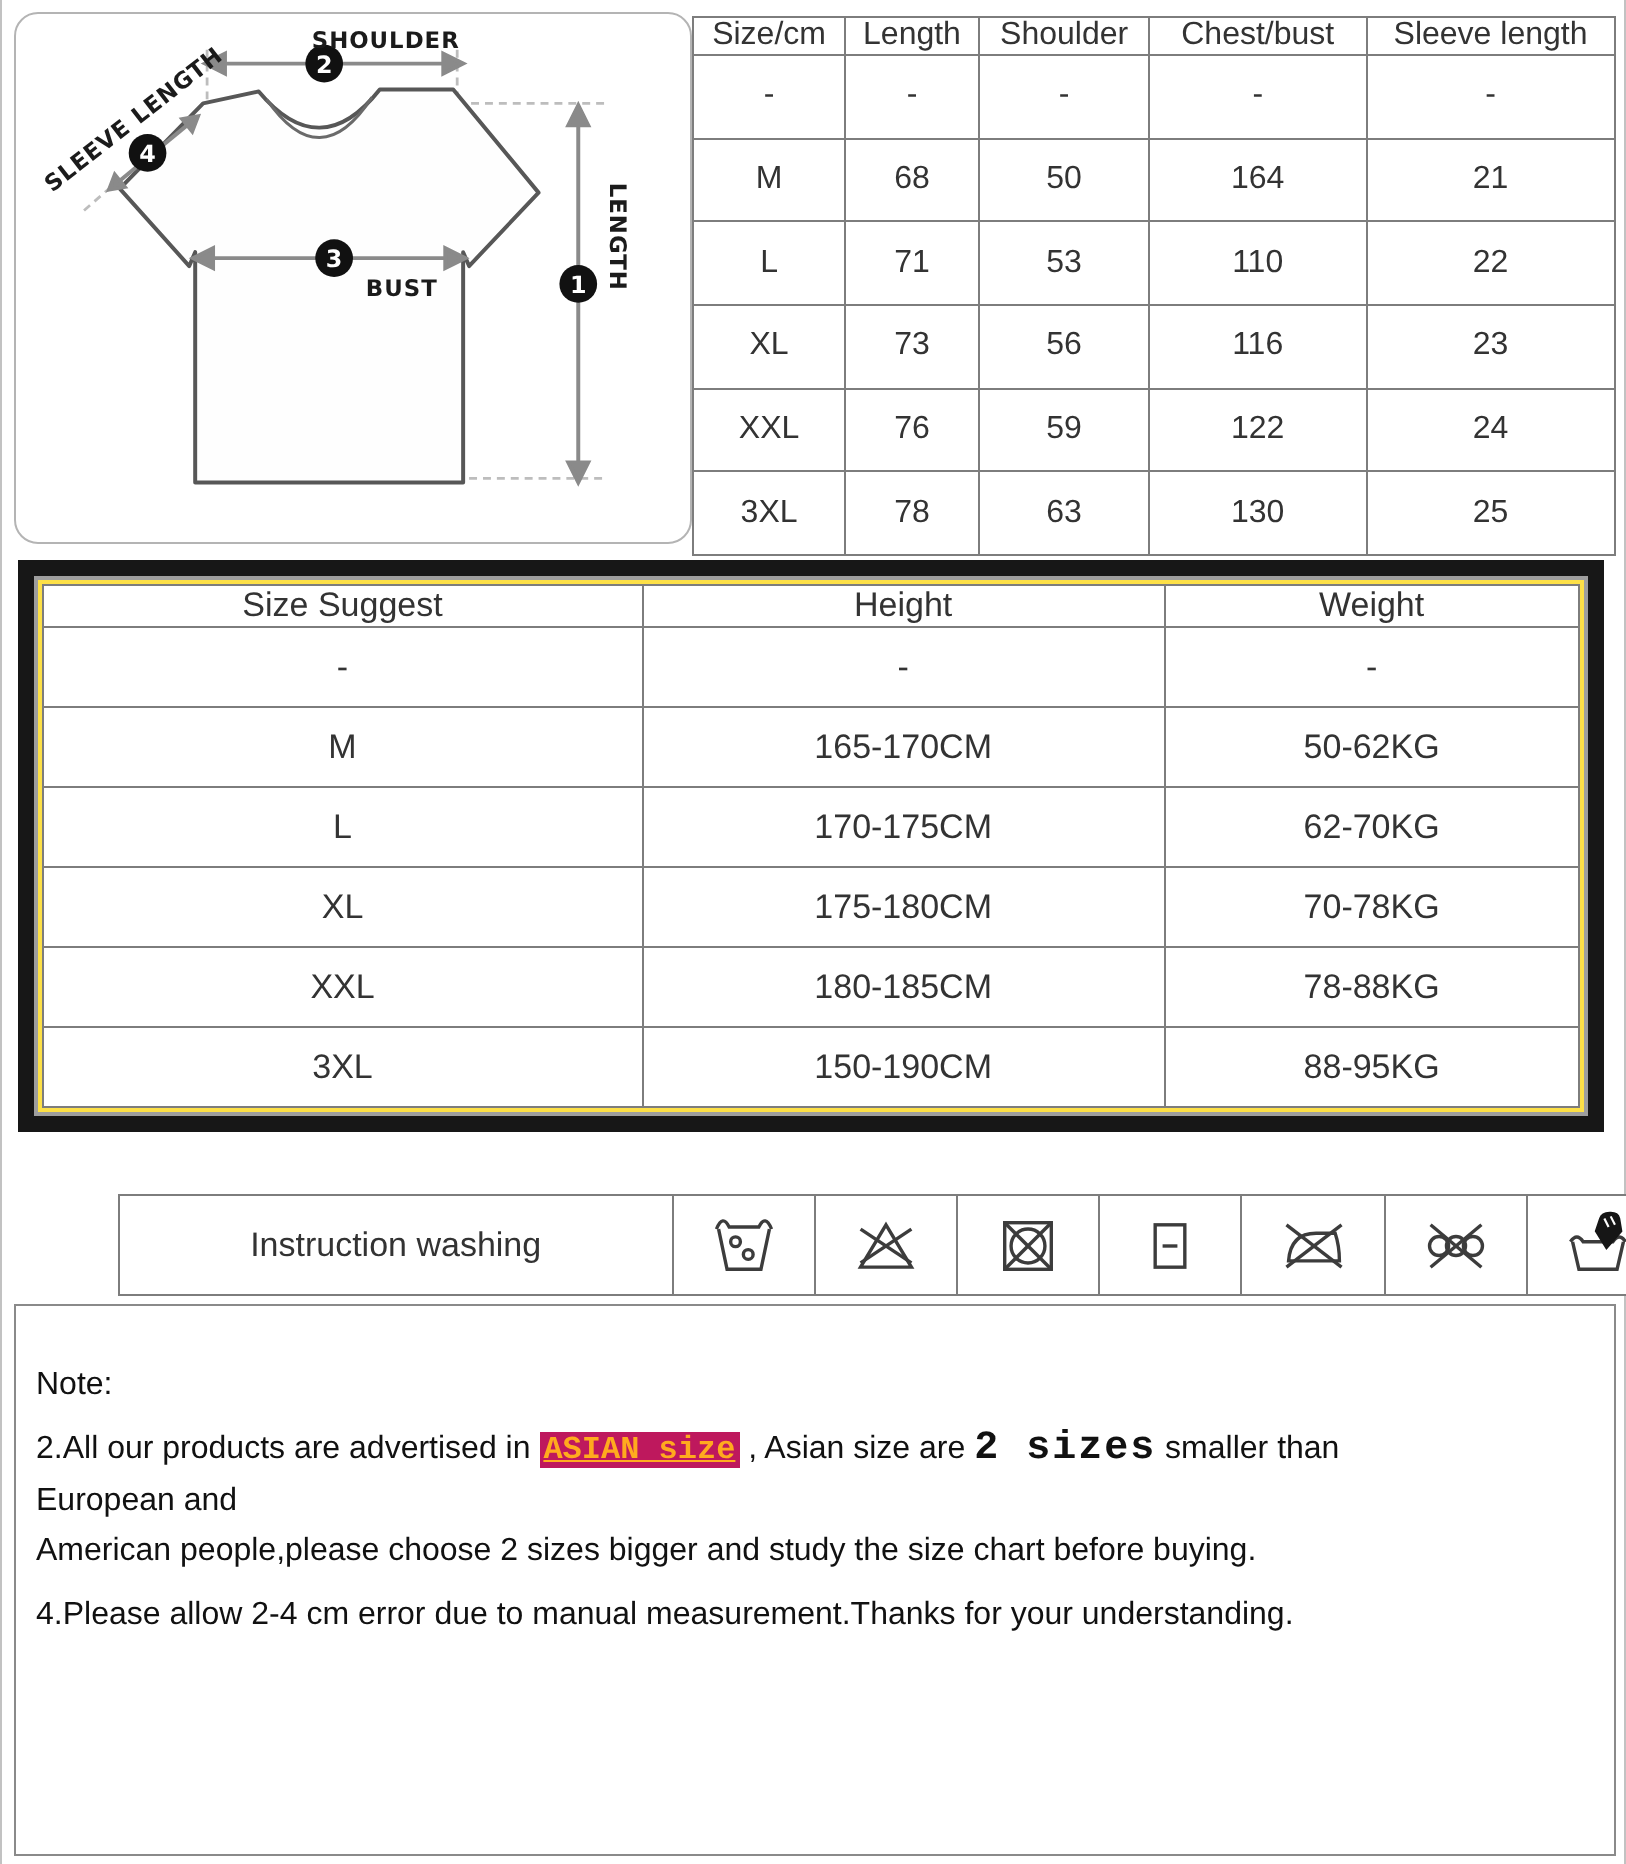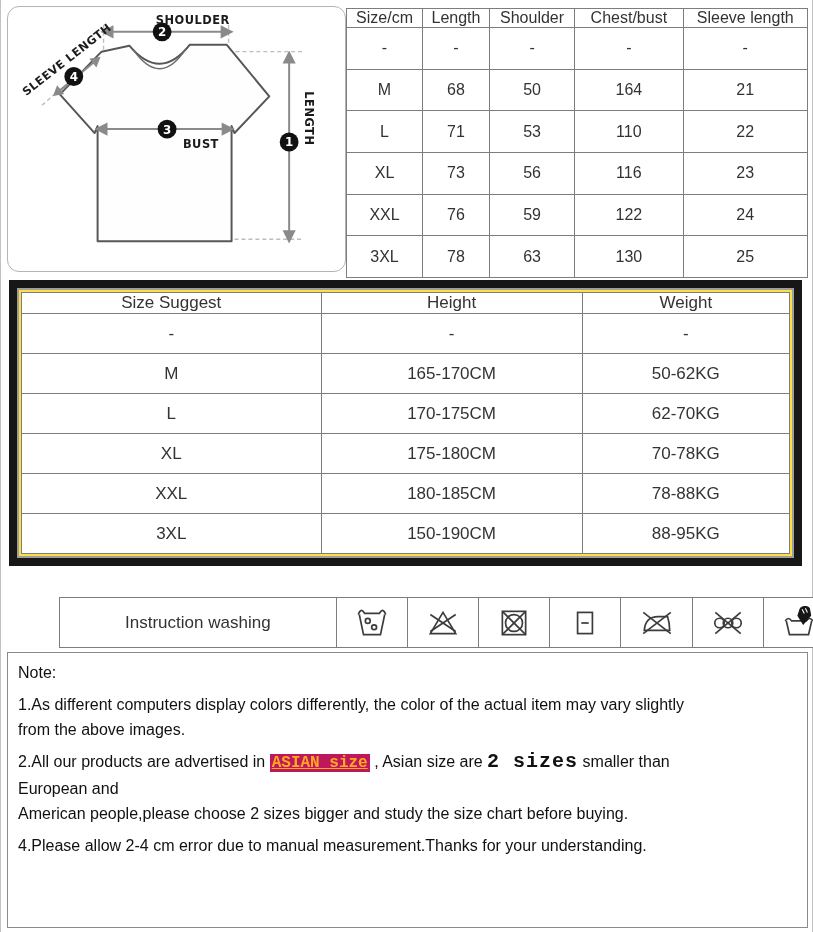--- a/index.html
+++ b/index.html
@@ -25,21 +25,21 @@
                    box-shadow: inset 0 0 0 2px #9e9e9e; padding:4px; background:#fde047; }
   .suggest-table { width:100%; height:100%; }
   .suggest-table th, .suggest-table td { font-size:17px; }
 
   .wash-table { position:absolute; left:18px; top:597px; width:776px; height:51px;margin-left:40px; }
   .wash-table td { font-size:17px; }
   .wash-table .icon-cell svg { display:block; margin:0 auto; }
 
   
   .note-box { position:absolute; left:6px; top:652px; width:801px; height:276px;
-              box-sizing:border-box; border:1px solid #8a8a8a; padding:0 12px 0 10px;
+              box-sizing:border-box; border:1px solid #8a8a8a; padding:20px 12px 0 10px;
               font-size:16px; color:#111; background:#fff; }
   .note-box p { margin:7px 0; line-height:25px; }
   .note-title { margin:2px 0 4px 0; }
   .hl { background:#be185d; color:#ffaa1e; font-weight:bold; text-decoration:underline; padding:0 2px;font-family:Liberation Mono, monospace; }
   .emph { font-weight:bold; font-size:20px; letter-spacing:1px;font-family:Liberation Mono, monospace; }
 </style>
 </head>
 <body>
 
 <div class="page">
@@ -272,19 +272,18 @@
             <line x1="20" y1="4" x2="22" y2="8" stroke="#fff" stroke-width="1"></line>
             <line x1="23" y1="3" x2="25" y2="7" stroke="#fff" stroke-width="1"></line>
           </svg></span></td>
       </tr>
     </tbody>
   </table>
 
   <div class="note-box">
     <p class="note-title">Note:</p>
     <div id="note-items">
-        <p><span>1.As different computers display colors differently, the color of the actual item may vary slightly<br>from the above images.</span></p>
         <p><span>2.All our products are advertised in </span><span class="hl">ASIAN size</span><span> , Asian size are </span><span class="emph">2 sizes</span><span> smaller than<br>European and<br>American people,please choose 2 sizes bigger and study the size chart before buying.</span></p>
         <p><span>4.Please allow 2-4 cm error due to manual measurement.Thanks for your understanding.</span></p>
       </div>
   </div>
 
 </div>
 
 </body></html>

